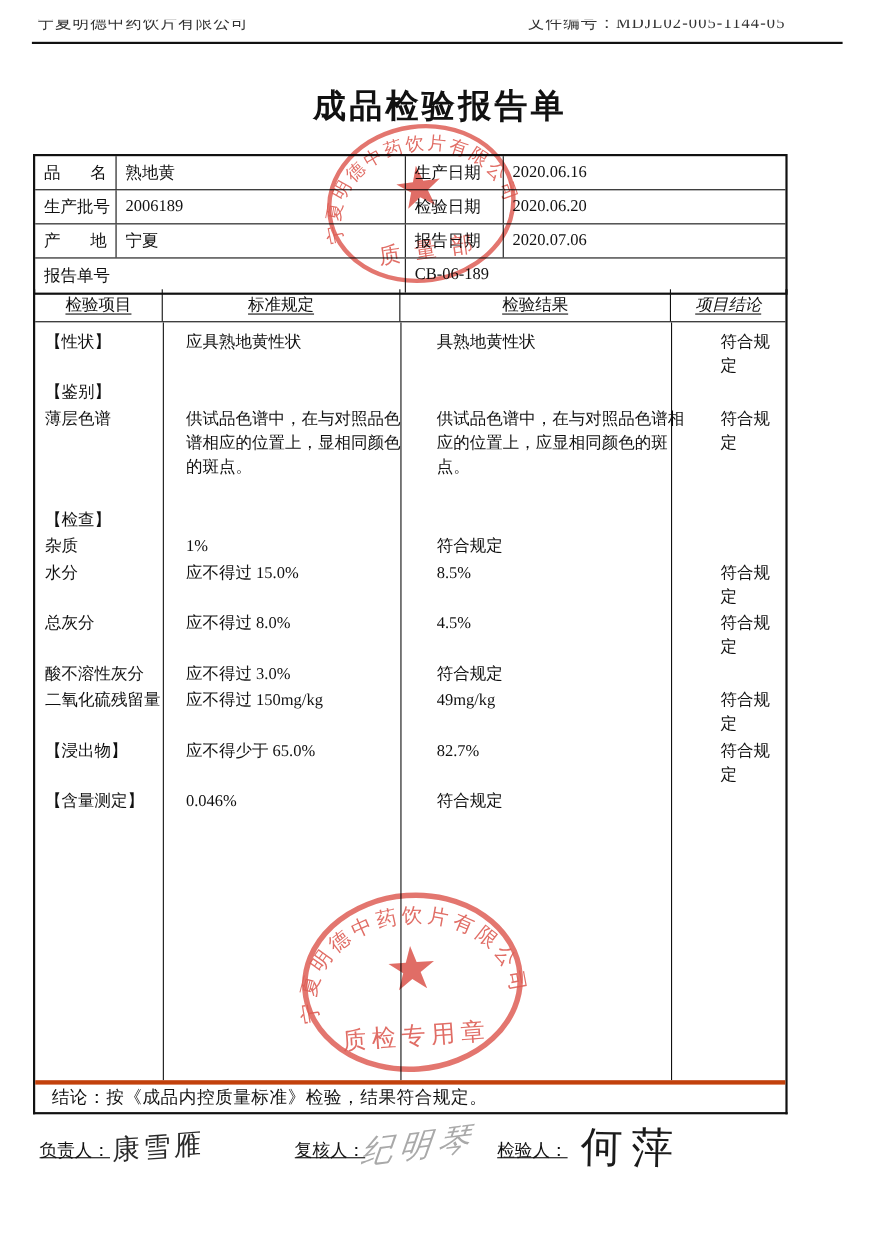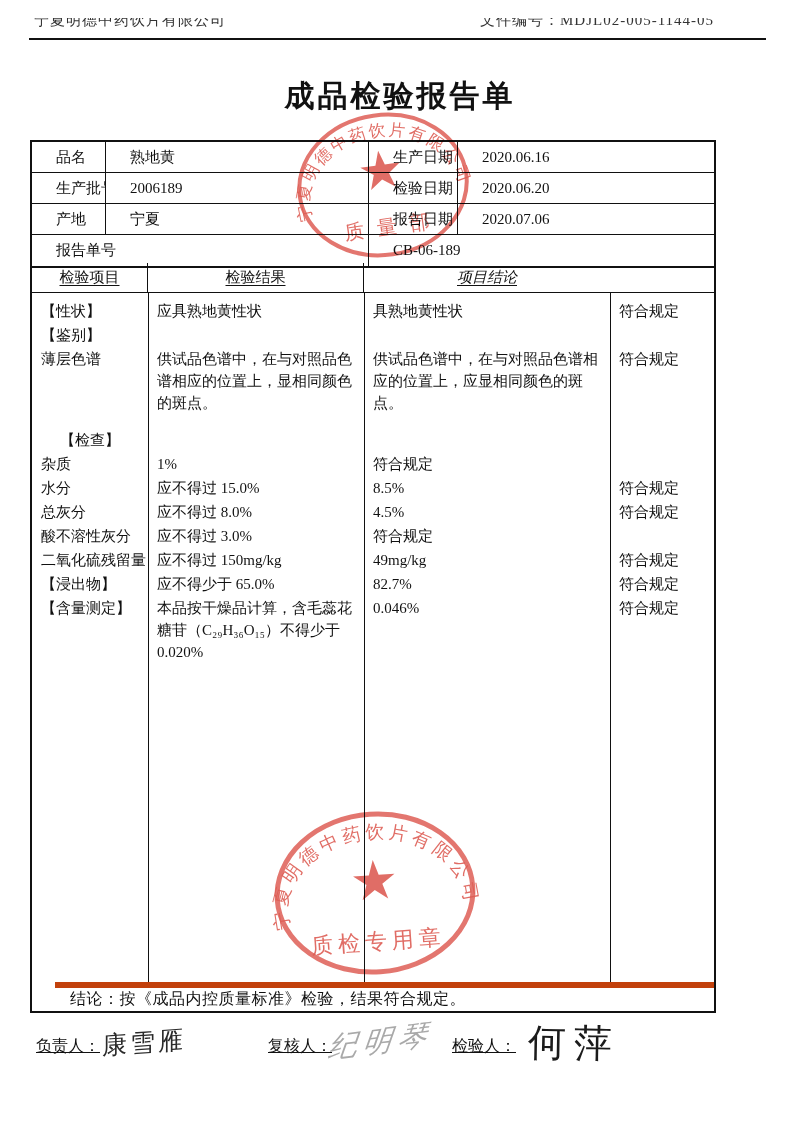--- a/index.html
+++ b/index.html
@@ -15,40 +15,40 @@
 
   
   .title { position:absolute; top:76px; left:0; width:800px; text-align:center;
            font-size:30px; font-weight:bold; letter-spacing:3px; }
 
   
   .info-table { position:absolute; left:30px; top:140px; width:686px; border:2px solid #111; background:transparent; }
   .info-row { display:grid; grid-template-columns:74px 263px 89px 1fr; border-bottom:1px solid #111; height:31px; }
   .info-row:last-child { border-bottom:none; }
   .info-row.report-row { grid-template-columns:337px 1fr; }
-  .ic { border-right:1px solid #111; display:flex; align-items:center; padding:0 24px; font-size:15px; white-space:nowrap; overflow:hidden; }
+  .ic { border-right:1px solid #111; display:flex; align-items:center; padding:0 8px; font-size:15px; white-space:nowrap; overflow:hidden; }
   .ic:last-child { border-right:none; }
   .spread2 { display:inline-block; width:62px; text-align:justify; text-align-last:justify; }
 
   
   .main-table { position:absolute; left:30px; top:263px; width:686px; border:2px solid #111; border-top:none; }
   .mt-header { display:grid; grid-template-columns:116px 216px 246px 1fr; height:30px; border-bottom:1px solid #111; }
   .mt-header .hc { border-right:1px solid #111; display:flex; align-items:center; justify-content:center;
                    font-size:15px; text-decoration:underline; text-underline-offset:3px; }
   .mt-header .hc:last-child { border-right:none;font-style:italic; }
   .mt-body { position:relative; height:689px; overflow:hidden; }
   .vline { position:absolute; top:0; bottom:0; width:1px; background:#111; }
   .vline.v1 { left:116px; } .vline.v2 { left:332px; } .vline.v3 { left:578px; }
   .mt-rows { position:absolute; left:0; top:6px; right:0; }
-  .mrow { display:grid; grid-template-columns:116px 216px 246px 1fr; }
-  .mrow.gap-above { margin-top:13px;text-align:center; }
+  .mrow { display:grid; grid-template-columns:116px 216px 246px 1fr;gap:12px; }
+  .mrow.gap-above { margin-top:24px; }
   .mc { padding:1px 9px; font-size:15px; line-height:22px; }
   .mc.item { white-space:nowrap; }
-  .mt-conclusion { height:29px; border-top:6px solid #c2410c; display:flex; align-items:center;
-                   padding:0 15px; font-size:16px; letter-spacing:0.5px;margin-left:23px; }
+  .mt-conclusion { height:29px; border-top:4px solid #c2410c; display:flex; align-items:center;
+                   padding:0 15px; font-size:16px; letter-spacing:0.5px; }
 
   
   .stamp { position:absolute; pointer-events:none; mix-blend-mode:multiply; opacity:0.88; }
   .stamp-top { left:283px; top:100px; transform:rotate(-8deg); }
   .stamp-bottom { left:263px; top:803px; transform:rotate(-4deg); }
 
   
   .sig-area { position:absolute; left:0; top:1022px; width:800px; height:70px; font-size:16px; }
   .sig-label { position:absolute; top:14px; white-space:nowrap;text-decoration:underline; }
   .lbl-owner { left:36px; } .lbl-review { left:268px; } .lbl-inspector { left:452px; }
@@ -95,20 +95,21 @@
   </div>
   <div class="info-row report-row">
     <div class="ic">报告单号</div>
     <div class="ic">CB-06-189</div>
   </div>
 </div>
 
 <div class="main-table">
   <div class="mt-header">
     <div class="hc">检验项目</div>
+    <div class="hc">标准规定</div>
     <div class="hc">检验结果</div>
     <div class="hc">项目结论</div>
   </div>
   <div class="mt-body">
     <div class="vline v1"></div>
     <div class="vline v2"></div>
     <div class="vline v3"></div>
     <div class="mt-rows">
       <div class="mrow">
         <div class="mc item">【性状】</div>
@@ -163,21 +164,20 @@
         <div class="mc">符合规定</div>
       </div>
       <div class="mrow">
         <div class="mc item">【浸出物】</div>
         <div class="mc">应不得少于 65.0%</div>
         <div class="mc">82.7%</div>
         <div class="mc">符合规定</div>
       </div>
       <div class="mrow">
         <div class="mc item">【含量测定】</div>
-        <div class="mc">本品按干燥品计算，含毛蕊花糖苷（C₂₉H₃₆O₁₅）不得少于 0.020%</div>
         <div class="mc">0.046%</div>
         <div class="mc">符合规定</div>
       </div>
     </div>
   </div>
   <div class="mt-conclusion">结论：按《成品内控质量标准》检验，结果符合规定。</div>
 </div>
 
 <svg class="stamp stamp-top" width="200" height="170" viewBox="0 0 200 170">
   <ellipse cx="100" cy="85" rx="84" ry="70" fill="none" stroke="#d9473d" stroke-width="4" opacity="0.85"></ellipse>

